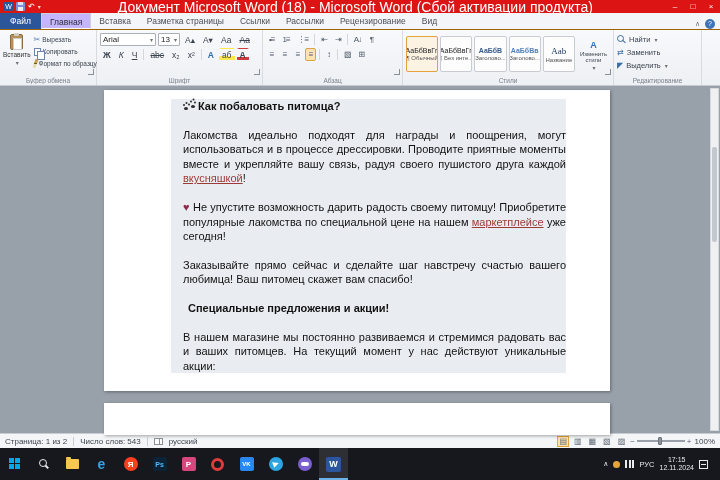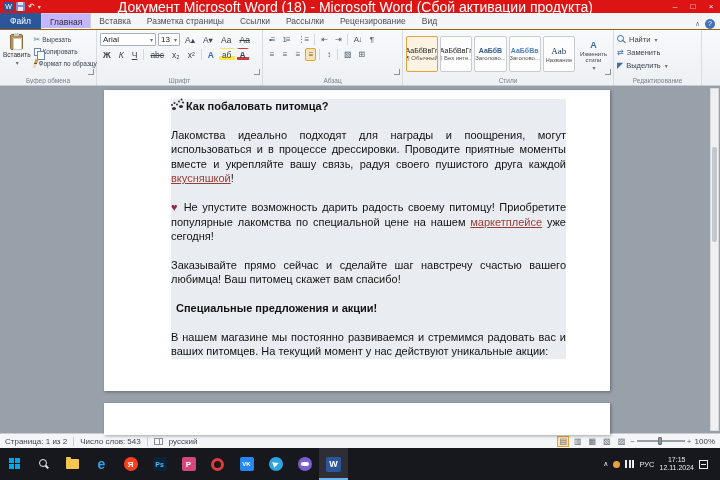--- a/index.html
+++ b/index.html
@@ -86,21 +86,21 @@
   .ic-find::before { content:""; position:absolute; left:0; top:0; width:5px; height:5px; border:1px solid #3a6ea5; border-radius:50%; }
   .ic-find::after { content:""; position:absolute; left:5px; top:6px; width:4px; height:1px; background:#3a6ea5; transform:rotate(45deg); }
   .ic-blue { color:#3a6ea5; font-size:8px; }
 
   
   .doc-area { position:relative; height:347px; background:var(--doc-bg,#98a0aa); }
   .page { position:absolute; left:104px; width:506px; background:#fff; box-shadow:1px 1px 3px rgba(0,0,0,.35); }
   .page-1 { top:4px; height:301px; }
   .page-2 { top:317px; height:32px; }
   .doc-text { position:absolute; left:67px; right:44px; top:9px; background:var(--selection-bg,#e9edf2); font-size:11px; line-height:14.6px; text-align:justify; color:#121212; }
-  .doc-text p { margin:0 0 14px 0; }
+  .doc-text p { margin:0 0 14px 12px; }
   .doc-text p:last-child { margin-bottom:0; }
   .dh { font-weight:bold; text-align:left; }
   .dh2 { font-weight:bold; padding-left:5px; text-align:left; }
   .u { text-decoration:underline; color:var(--link-color,#9d3b36); }
   .heart { color:#8a2b4a; }
   .paw { display:inline-block; width:13px; height:10px; position:relative; vertical-align:-1px; margin-right:2px; }
   .paw::before { content:""; position:absolute; width:4px; height:3px; border-radius:50%; background:#2a2a2a; left:1px; top:6px; box-shadow:7px -2px 0 #2a2a2a; }
   .paw::after { content:""; position:absolute; width:2px; height:2px; border-radius:50%; background:#2a2a2a; left:0; top:3px; box-shadow:2.5px -2px 0 #2a2a2a, 5px -0.5px 0 #2a2a2a, 7px -3.5px 0 #2a2a2a, 9.5px -5.5px 0 #2a2a2a, 11px -2.5px 0 #2a2a2a; }
   .vscroll { position:absolute; right:1px; top:2px; width:9px; height:343px; background:#eef0f2; border:1px solid #d8dadd; }
   .vthumb { position:absolute; left:1px; top:58px; width:5px; height:95px; background:#c3c8ce; border-radius:2px; }

